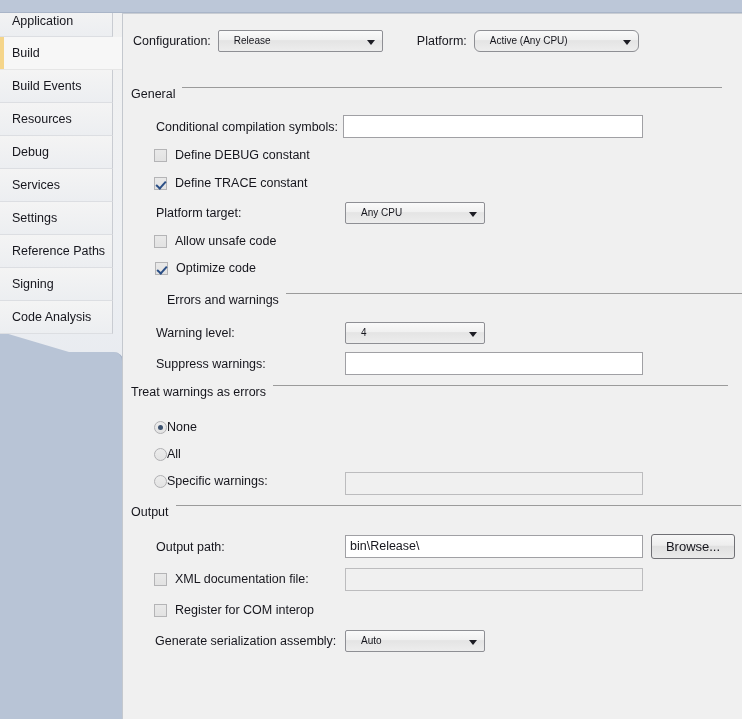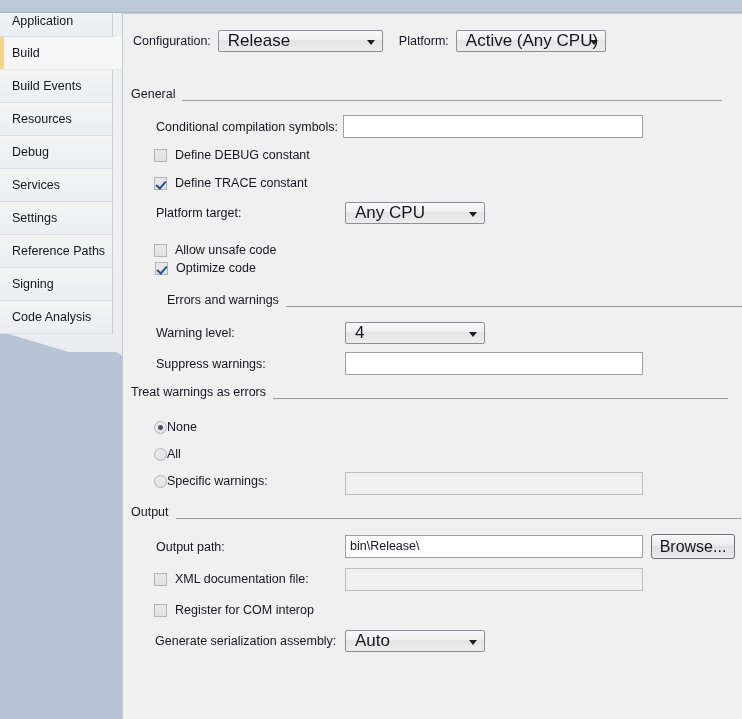--- a/index.html
+++ b/index.html
@@ -98,23 +98,23 @@
   }
   .field-label { font-size: 12.5px; color: #16161d; white-space: nowrap; }
 
   
   .combo {
     position: relative;
     height: 22px;
     background: linear-gradient(180deg, #fafafa 0%, #f0f0f0 45%, #e4e4e4 48%, #ededed 100%);
     border: 1px solid #8e8f94;
     border-radius: 2px;
-    font-size: 17px;
+    font-size: 10px;
     line-height: 20px;
-    padding-left: 9px;
+    padding-left: 15px;
     color: #16161d;
     cursor: default;
     white-space: nowrap;
     overflow: hidden;
   }
   .combo .arrow {
     position: absolute; right: 7px; top: 9px;
     width: 0; height: 0;
     border-left: 4.5px solid transparent;
     border-right: 4.5px solid transparent;
@@ -137,31 +137,31 @@
     background: #f0f0f0;
     border: 1px solid #bcbcbe;
   }
 
   
   .btn {
     height: 25px;
     background: linear-gradient(180deg, #f7f7f7 0%, #ededed 45%, #e0e0e0 48%, #eaeaea 100%);
     border: 1px solid #707075;
     border-radius: 3px;
-    font-size: 16px;
+    font-size: 13px;
     line-height: 23px;
     text-align: center;
     color: #16161d;
     cursor: default;
   }
 
   
   .group {
     position: absolute;
-    display: flex; align-items: flex-end;
+    display: flex; align-items: flex-start;
     white-space: nowrap;
   }
   .group .g-label { font-size: 12.5px; color: #16161d; padding-right: 7px; }
   .group .g-line { height: 1px; background: #9b9b9b; }
 
   
   .chk-row { position: absolute; display: flex; align-items: center; }
   .chk {
     width: 13px; height: 13px;
     background: linear-gradient(180deg, #e9e9e9 0%, #e2e2e2 100%);
@@ -219,22 +219,22 @@
 <div id="top-band"></div>
 
 <div id="panel">
 
   <div id="config-row">
     <span class="field-label">Configuration:</span>
     <div class="combo" style="width:165px; margin-left:7px;">
       <span>Release</span>
       <span class="arrow"></span>
     </div>
-    <span class="field-label" style="margin-left:16px;">Platform:</span>
-    <div class="combo" style="width:150px; margin-left:7px;">
+    <span class="field-label" style="margin-left:34px;">Platform:</span>
+    <div class="combo" style="width:165px; margin-left:7px;border-radius:6px;">
       <span>Active (Any CPU)</span>
       <span class="arrow"></span>
     </div>
   </div>
 
   <div class="group" style="left:8px; top:73px; width:612px;">
     <span class="g-label">General</span>
     <span class="g-line" style="width:540px;"></span>
   </div>
 
@@ -252,21 +252,21 @@
     <span class="chk checked" id="chk-trace"></span>
     <span class="chk-label">Define TRACE constant</span>
   </div>
 
   <div style="position:absolute; left:33px; top:192px;" class="field-label">Platform target:</div>
   <div class="combo" style="position:absolute; left:222px; top:188px; width:140px;">
     <span>Any CPU</span>
     <span class="arrow"></span>
   </div>
 
-  <div class="chk-row" style="left:31px; top:220px;margin-top:9px;">
+  <div class="chk-row" style="left:31px; top:220px;">
     <span class="chk" id="chk-unsafe"></span>
     <span class="chk-label">Allow unsafe code</span>
   </div>
 
   <div class="chk-row" style="left:32px; top:247px;">
     <span class="chk checked" id="chk-optimize"></span>
     <span class="chk-label">Optimize code</span>
   </div>
 
   <div class="group" style="left:8px; top:279px; width:612px;margin-left:36px;">

